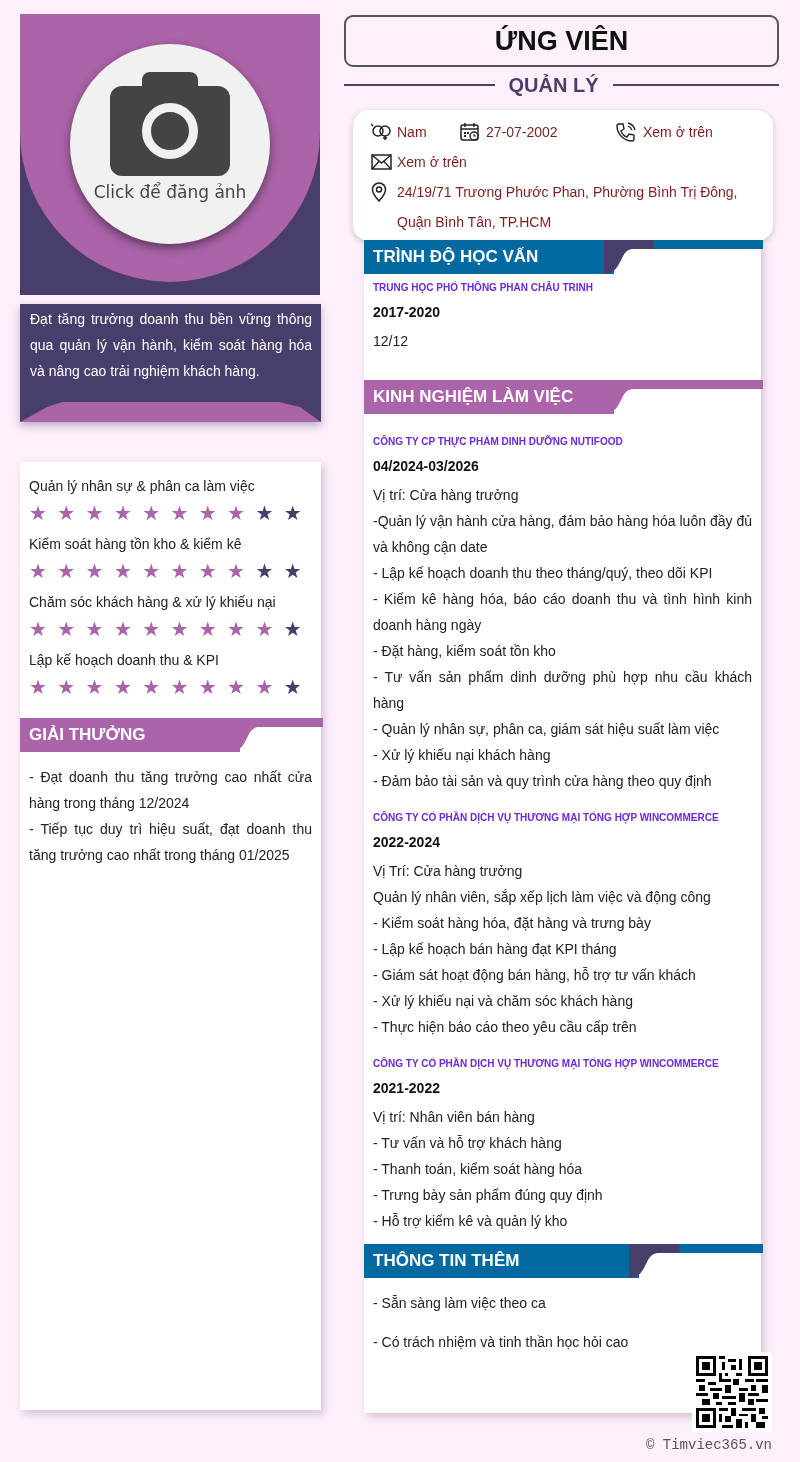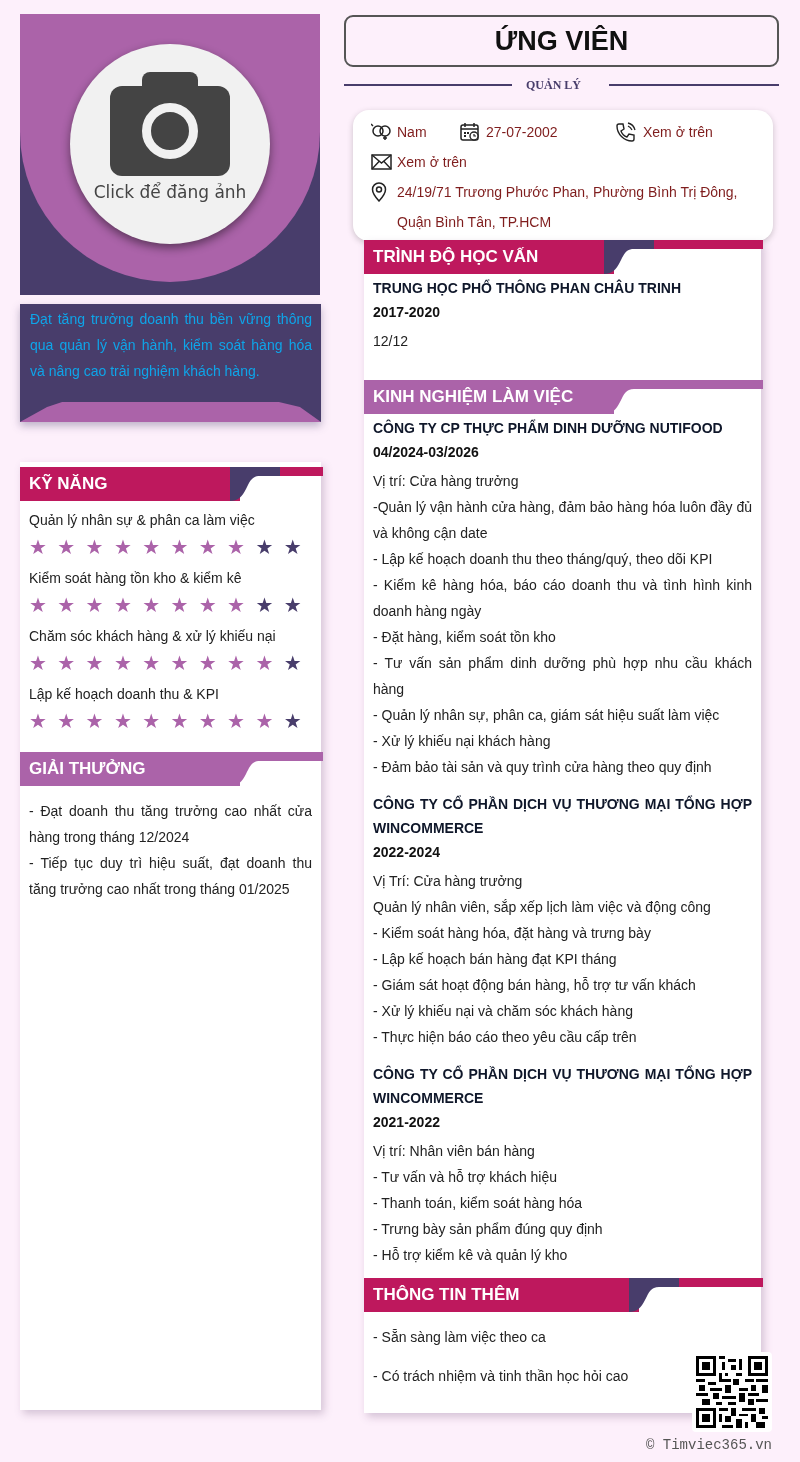--- a/index.html
+++ b/index.html
@@ -10,53 +10,53 @@
   .avatar-box { position: absolute; left: 20px; top: 14px; width: 300px; height: 281px; background: #483d6b; overflow: hidden; }
   .avatar-arc { position: absolute; left: 0; top: -40px; width: 300px; height: 308px; background: #ab63a9; border-radius: 0 0 150px 150px; }
   .avatar-circle { position: absolute; left: 50px; top: 30px; width: 200px; height: 200px; border-radius: 50%; background: #f1f1f1; box-shadow: 0 4px 10px rgba(0,0,0,0.45); display: flex; flex-direction: column; align-items: center; cursor: pointer; }
   .camera { margin-top: 28px; width: 120px; height: 104px; position: relative; }
   .camera .top { position: absolute; left: 32px; top: 0; width: 56px; height: 22px; background: #444; border-radius: 8px 8px 0 0; }
   .camera .body { position: absolute; left: 0; top: 14px; width: 120px; height: 90px; background: #444; border-radius: 12px; }
   .camera .lens { position: absolute; left: 32px; top: 31px; width: 56px; height: 56px; border-radius: 50%; border: 9px solid #f1f1f1; background: #444; }
   .avatar-label { margin-top: 6px; font-family: "DejaVu Sans", sans-serif; font-size: 17px; color: #444; }
 
   .objective { position: absolute; left: 20px; top: 304px; width: 301px; height: 118px; background: #483d6b; overflow: hidden; box-shadow: 0 4px 8px rgba(72,61,107,0.35); }
-  .objective p { padding: 2px 9px 0 10px; color: #0ea5e9; font-size: 14px; line-height: 26px; text-align: justify; }
+  .objective p { padding: 2px 9px 0 10px; color: #ffffff; font-size: 14px; line-height: 26px; text-align: justify; }
   .objective .wave { position: absolute; left: 0; bottom: 0; width: 301px; height: 20px; background: #ab63a9; clip-path: polygon(0 100%, 9% 25%, 14% 0, 86% 0, 93% 25%, 100% 100%); }
 
   .left-card { position: absolute; left: 20px; top: 462px; width: 301px; height: 948px; background: #fff; box-shadow: 3px 4px 8px rgba(120,90,130,0.3); }
 
   .sec-head { position: relative; height: 34px; margin-right: -2px; }
   .sec-head .bar { position: absolute; left: 0; top: 0; right: 0; height: 9px; }
   .sec-head .tab { position: absolute; left: 0; top: 0; height: 34px; padding: 0 0 0 9px; color: #fff; font-weight: bold; font-size: 17px; line-height: 34px; }
   .sec-head .curve { position: absolute; top: 0; width: 50px; height: 34px; }
-  .sec-head.dark .bar, .sec-head.dark .tab { background: #be185d; }
+  .sec-head.dark .bar, .sec-head.dark .tab { background: #0369a1; }
   .sec-head.light .bar, .sec-head.light .tab { background: #ab63a9; }
 
   .skill { padding: 0 9px; }
   .skill-name { font-size: 14px; line-height: 22px; color: #222; margin-top: 8px; }
   .stars { display: flex; gap: 0; margin-top: 4px; height: 24px; align-items: center; }
   .star { width: 29px; font-size: 20px; line-height: 24px; }
 
   .award { padding: 12px 9px 0 9px; font-size: 14px; line-height: 26px; text-align: justify; }
 
   
   .name-box { position: absolute; left: 344px; top: 15px; width: 435px; height: 52px; border: 2px solid #555; border-radius: 9px; background: #fdf0fb; text-align: center; font-weight: bold; font-size: 27px; line-height: 48px; color: #111; }
   .title-line { position: absolute; left: 344px; top: 74px; width: 435px; height: 22px; }
   .title-line .ln { position: absolute; top: 10px; height: 2px; background: #483d6b; }
-  .title-line .txt { position: absolute; left: 0; right: 16px; text-align: center; font-weight: bold; font-size: 12px; line-height: 22px; color: #483d6b; font-family: Liberation Serif, serif; }
+  .title-line .txt { position: absolute; left: 0; right: 16px; text-align: center; font-weight: bold; font-size: 20px; line-height: 22px; color: #483d6b; }
   .title-line .txt span { background: #fdf0fb; padding: 0 14px; }
 
   .contact { position: absolute; left: 353px; top: 110px; width: 420px; height: 131px; background: #fff; border-radius: 16px; box-shadow: 0 2px 6px rgba(0,0,0,0.2); font-size: 14px; color: #7f1d1d; }
   .ci { position: absolute; display: flex; align-items: center; height: 26px; }
   .ci .ic { width: 26px; display: inline-flex; align-items: center; }
 
   .right-card { position: absolute; left: 364px; top: 240px; width: 397px; height: 1173px; background: #fff; box-shadow: 3px 4px 8px rgba(120,90,130,0.3); }
   .rc-pad { padding: 0 9px; }
-  .entry-title { font-weight: bold; font-size: 14px; line-height: 24px; text-align: justify; color: #0f172a; }
+  .entry-title { font-weight: bold; font-size: 10px; line-height: 24px; text-align: justify; color: #6d28d9; }
   .entry-date { font-weight: bold; font-size: 14px; line-height: 24px; color: #111; }
   .line { font-size: 14px; line-height: 26px; text-align: justify; color: #222; }
 
   .qr { position: absolute; left: 692px; top: 1352px; width: 80px; height: 80px; background: #fff; border-radius: 4px; padding: 4px; }
   .copyright { position: absolute; right: 28px; top: 1437px; font-family: Liberation Mono, monospace; font-size: 14px; color: #555; }
 </style>
 </head>
 <body>
 
 <div class="avatar-box">
@@ -71,27 +71,20 @@
   </div>
 </div>
 
 <div class="objective">
   <p>Đạt tăng trưởng doanh thu bền vững thông qua quản lý vận hành, kiểm soát hàng hóa và nâng cao trải nghiệm khách hàng.</p>
   <div class="wave"></div>
 </div>
 
 <div class="left-card">
   <div style="height:5px"></div>
-  <div class="sec-head dark">
-    <div class="bar"></div>
-    <div class="tab" style="width:220px">KỸ NĂNG</div>
-    <svg class="curve" style="left:210px" viewBox="0 0 50 34">
-        <path d="M0 0 H50 V9 H30 C22 9 20 14 16 22 C12 30 8 34 0 34 Z" fill="#483d6b"></path>
-      </svg>
-  </div>
   <div id="skills-list">
       <div class="skill">
         <div class="skill-name">Quản lý nhân sự &amp; phân ca làm việc</div>
         <div class="stars">
           <span class="star" style="color: rgb(171, 99, 169);">★</span>
           <span class="star" style="color: rgb(171, 99, 169);">★</span>
           <span class="star" style="color: rgb(171, 99, 169);">★</span>
           <span class="star" style="color: rgb(171, 99, 169);">★</span>
           <span class="star" style="color: rgb(171, 99, 169);">★</span>
           <span class="star" style="color: rgb(171, 99, 169);">★</span>
@@ -242,21 +235,21 @@
 
   <div style="height:26px"></div>
   <div class="sec-head light">
     <div class="bar"></div>
     <div class="tab" style="width:250px">KINH NGHIỆM LÀM VIỆC</div>
     <svg class="curve" style="left:240px" viewBox="0 0 50 34">
         <path d="M0 0 H50 V9 H30 C22 9 20 14 16 22 C12 30 8 34 0 34 Z" fill="#ab63a9"></path>
       </svg>
   </div>
   <div class="rc-pad" id="jobs">
-      <div style="margin-top: 2px;">
+      <div style="margin-top: 16px;">
         <div class="entry-title">CÔNG TY CP THỰC PHẨM DINH DƯỠNG NUTIFOOD</div>
         <div class="entry-date">04/2024-03/2026</div>
         <div style="margin-top: 4px;">
           <div class="line">Vị trí: Cửa hàng trưởng</div>
           <div class="line">-Quản lý vận hành cửa hàng, đảm bảo hàng hóa luôn đầy đủ và không cận date</div>
           <div class="line">- Lập kế hoạch doanh thu theo tháng/quý, theo dõi KPI</div>
           <div class="line">- Kiểm kê hàng hóa, báo cáo doanh thu và tình hình kinh doanh hàng ngày</div>
           <div class="line">- Đặt hàng, kiểm soát tồn kho</div>
           <div class="line">- Tư vấn sản phẩm dinh dưỡng phù hợp nhu cầu khách hàng</div>
           <div class="line">- Quản lý nhân sự, phân ca, giám sát hiệu suất làm việc</div>
@@ -275,21 +268,21 @@
           <div class="line">- Giám sát hoạt động bán hàng, hỗ trợ tư vấn khách</div>
           <div class="line">- Xử lý khiếu nại và chăm sóc khách hàng</div>
           <div class="line">- Thực hiện báo cáo theo yêu cầu cấp trên</div>
         </div>
       </div>
       <div style="margin-top: 12px;">
         <div class="entry-title">CÔNG TY CỔ PHẦN DỊCH VỤ THƯƠNG MẠI TỔNG HỢP WINCOMMERCE</div>
         <div class="entry-date">2021-2022</div>
         <div style="margin-top: 4px;">
           <div class="line">Vị trí: Nhân viên bán hàng</div>
-          <div class="line">- Tư vấn và hỗ trợ khách hiệu</div>
+          <div class="line">- Tư vấn và hỗ trợ khách hàng</div>
           <div class="line">- Thanh toán, kiểm soát hàng hóa</div>
           <div class="line">- Trưng bày sản phẩm đúng quy định</div>
           <div class="line">- Hỗ trợ kiểm kê và quản lý kho</div>
         </div>
       </div>
     </div>
 
   <div style="height:10px"></div>
   <div class="sec-head dark">
     <div class="bar"></div>

